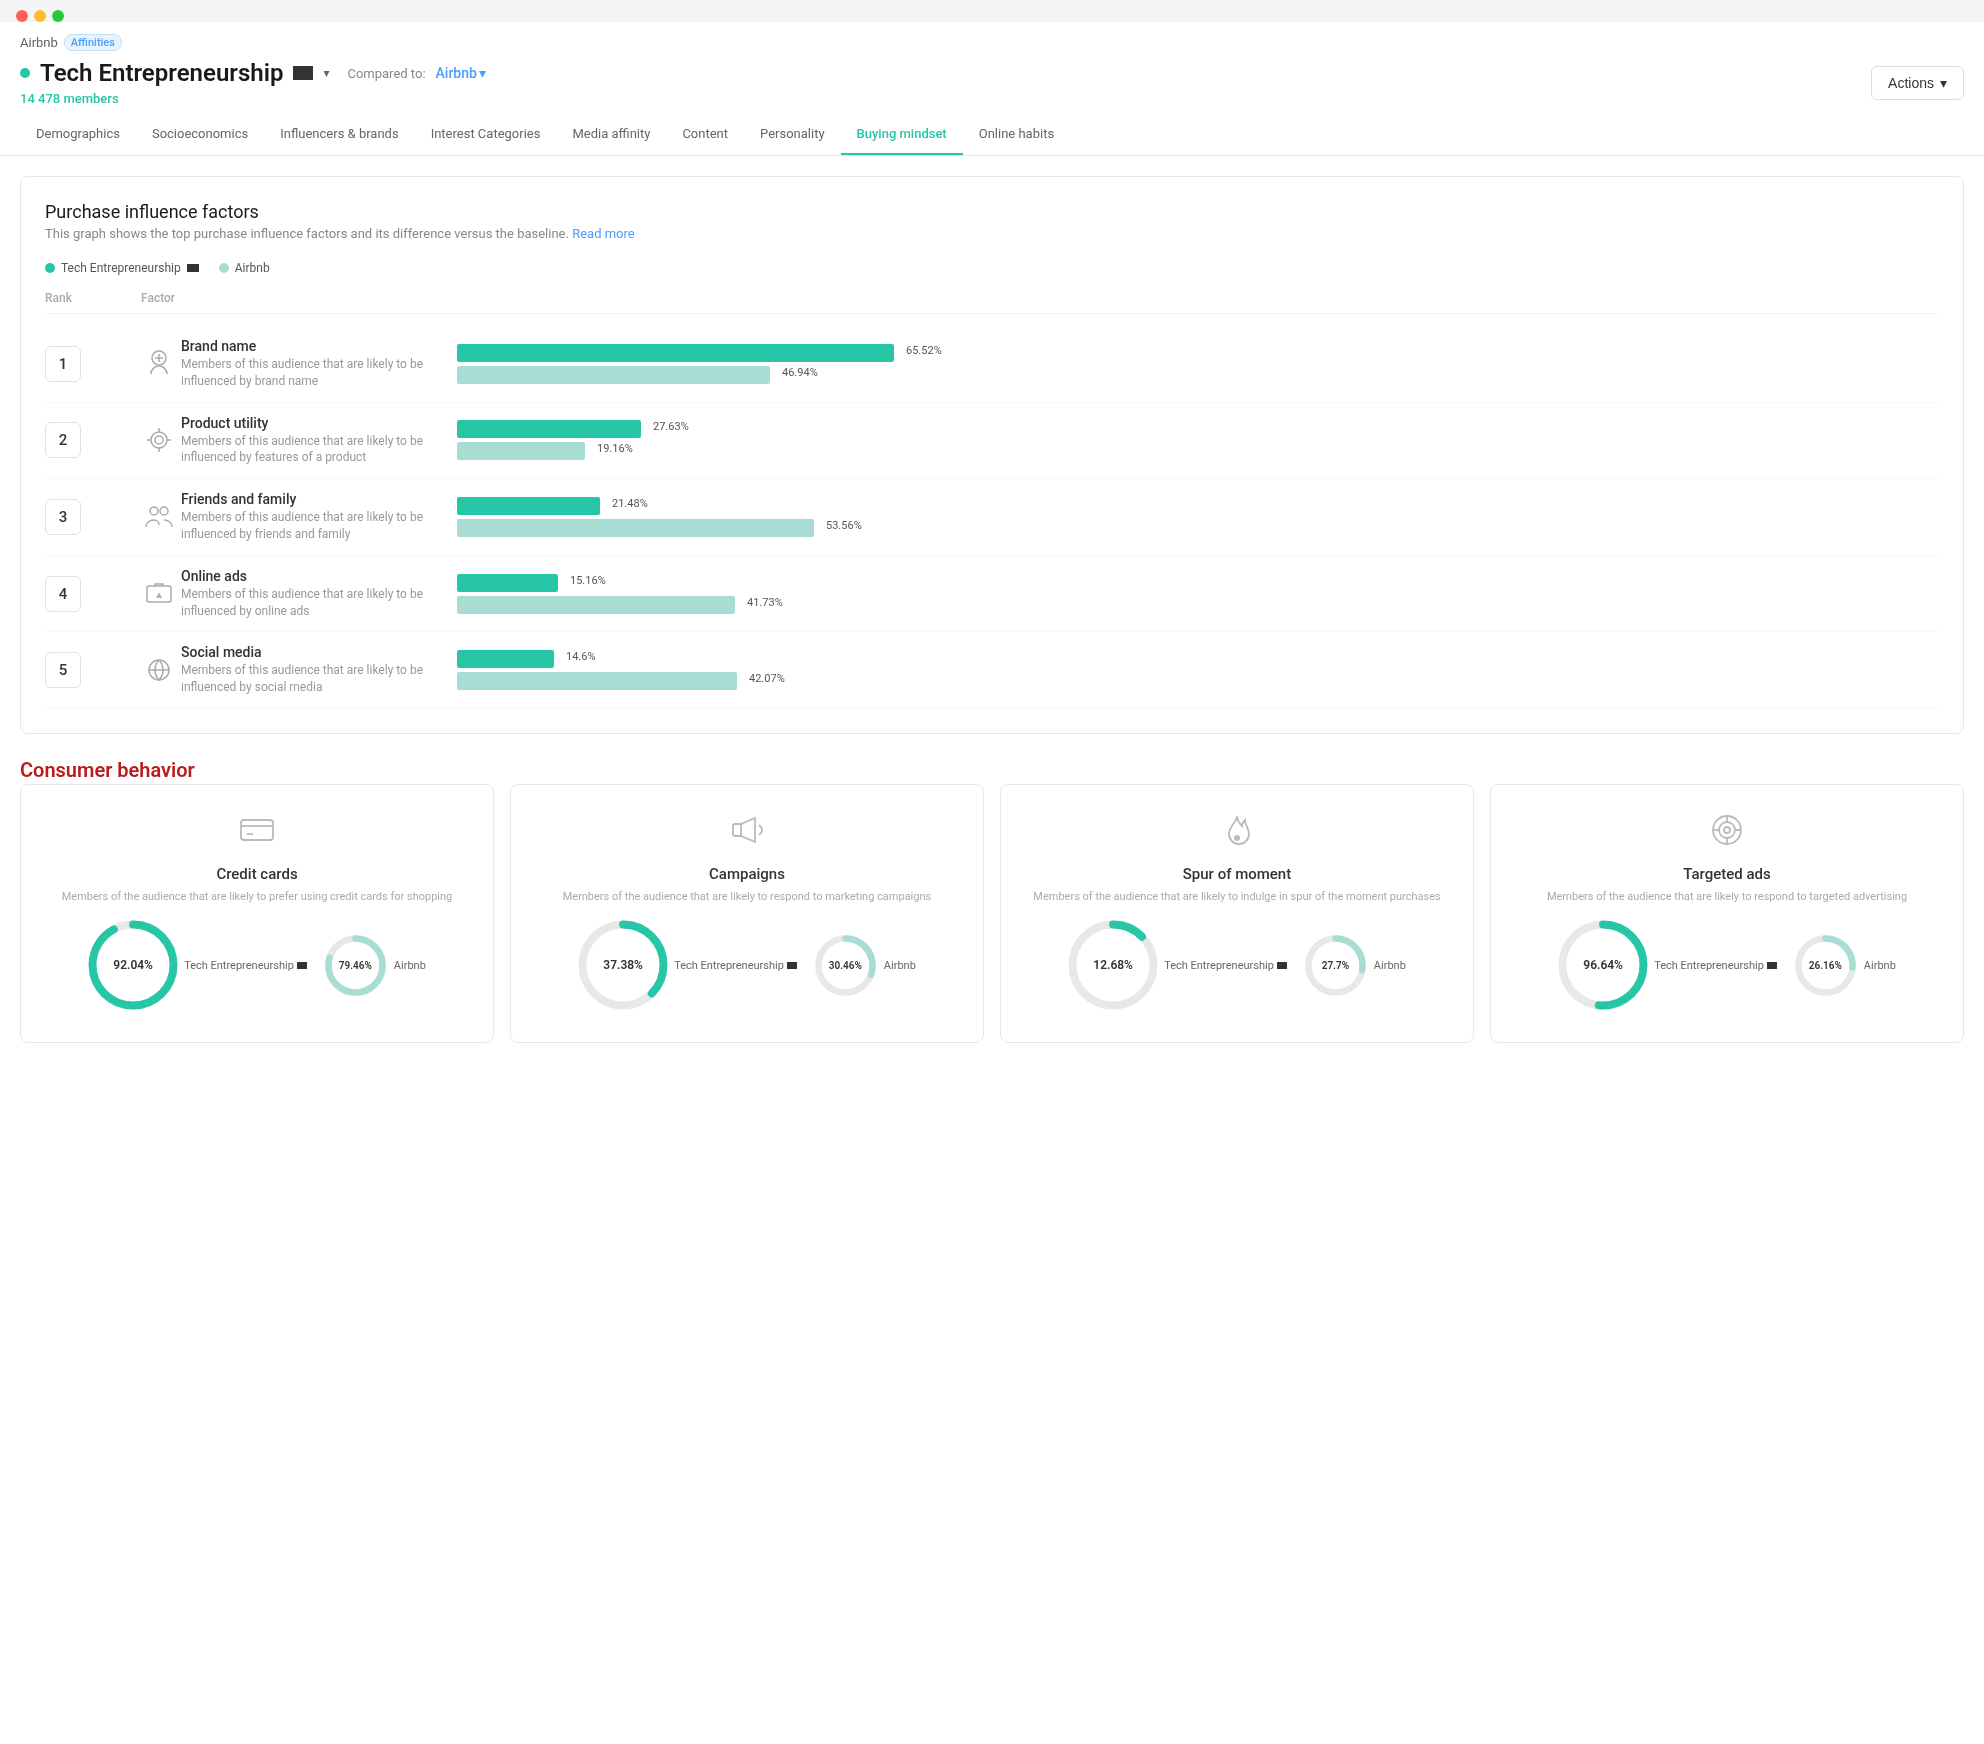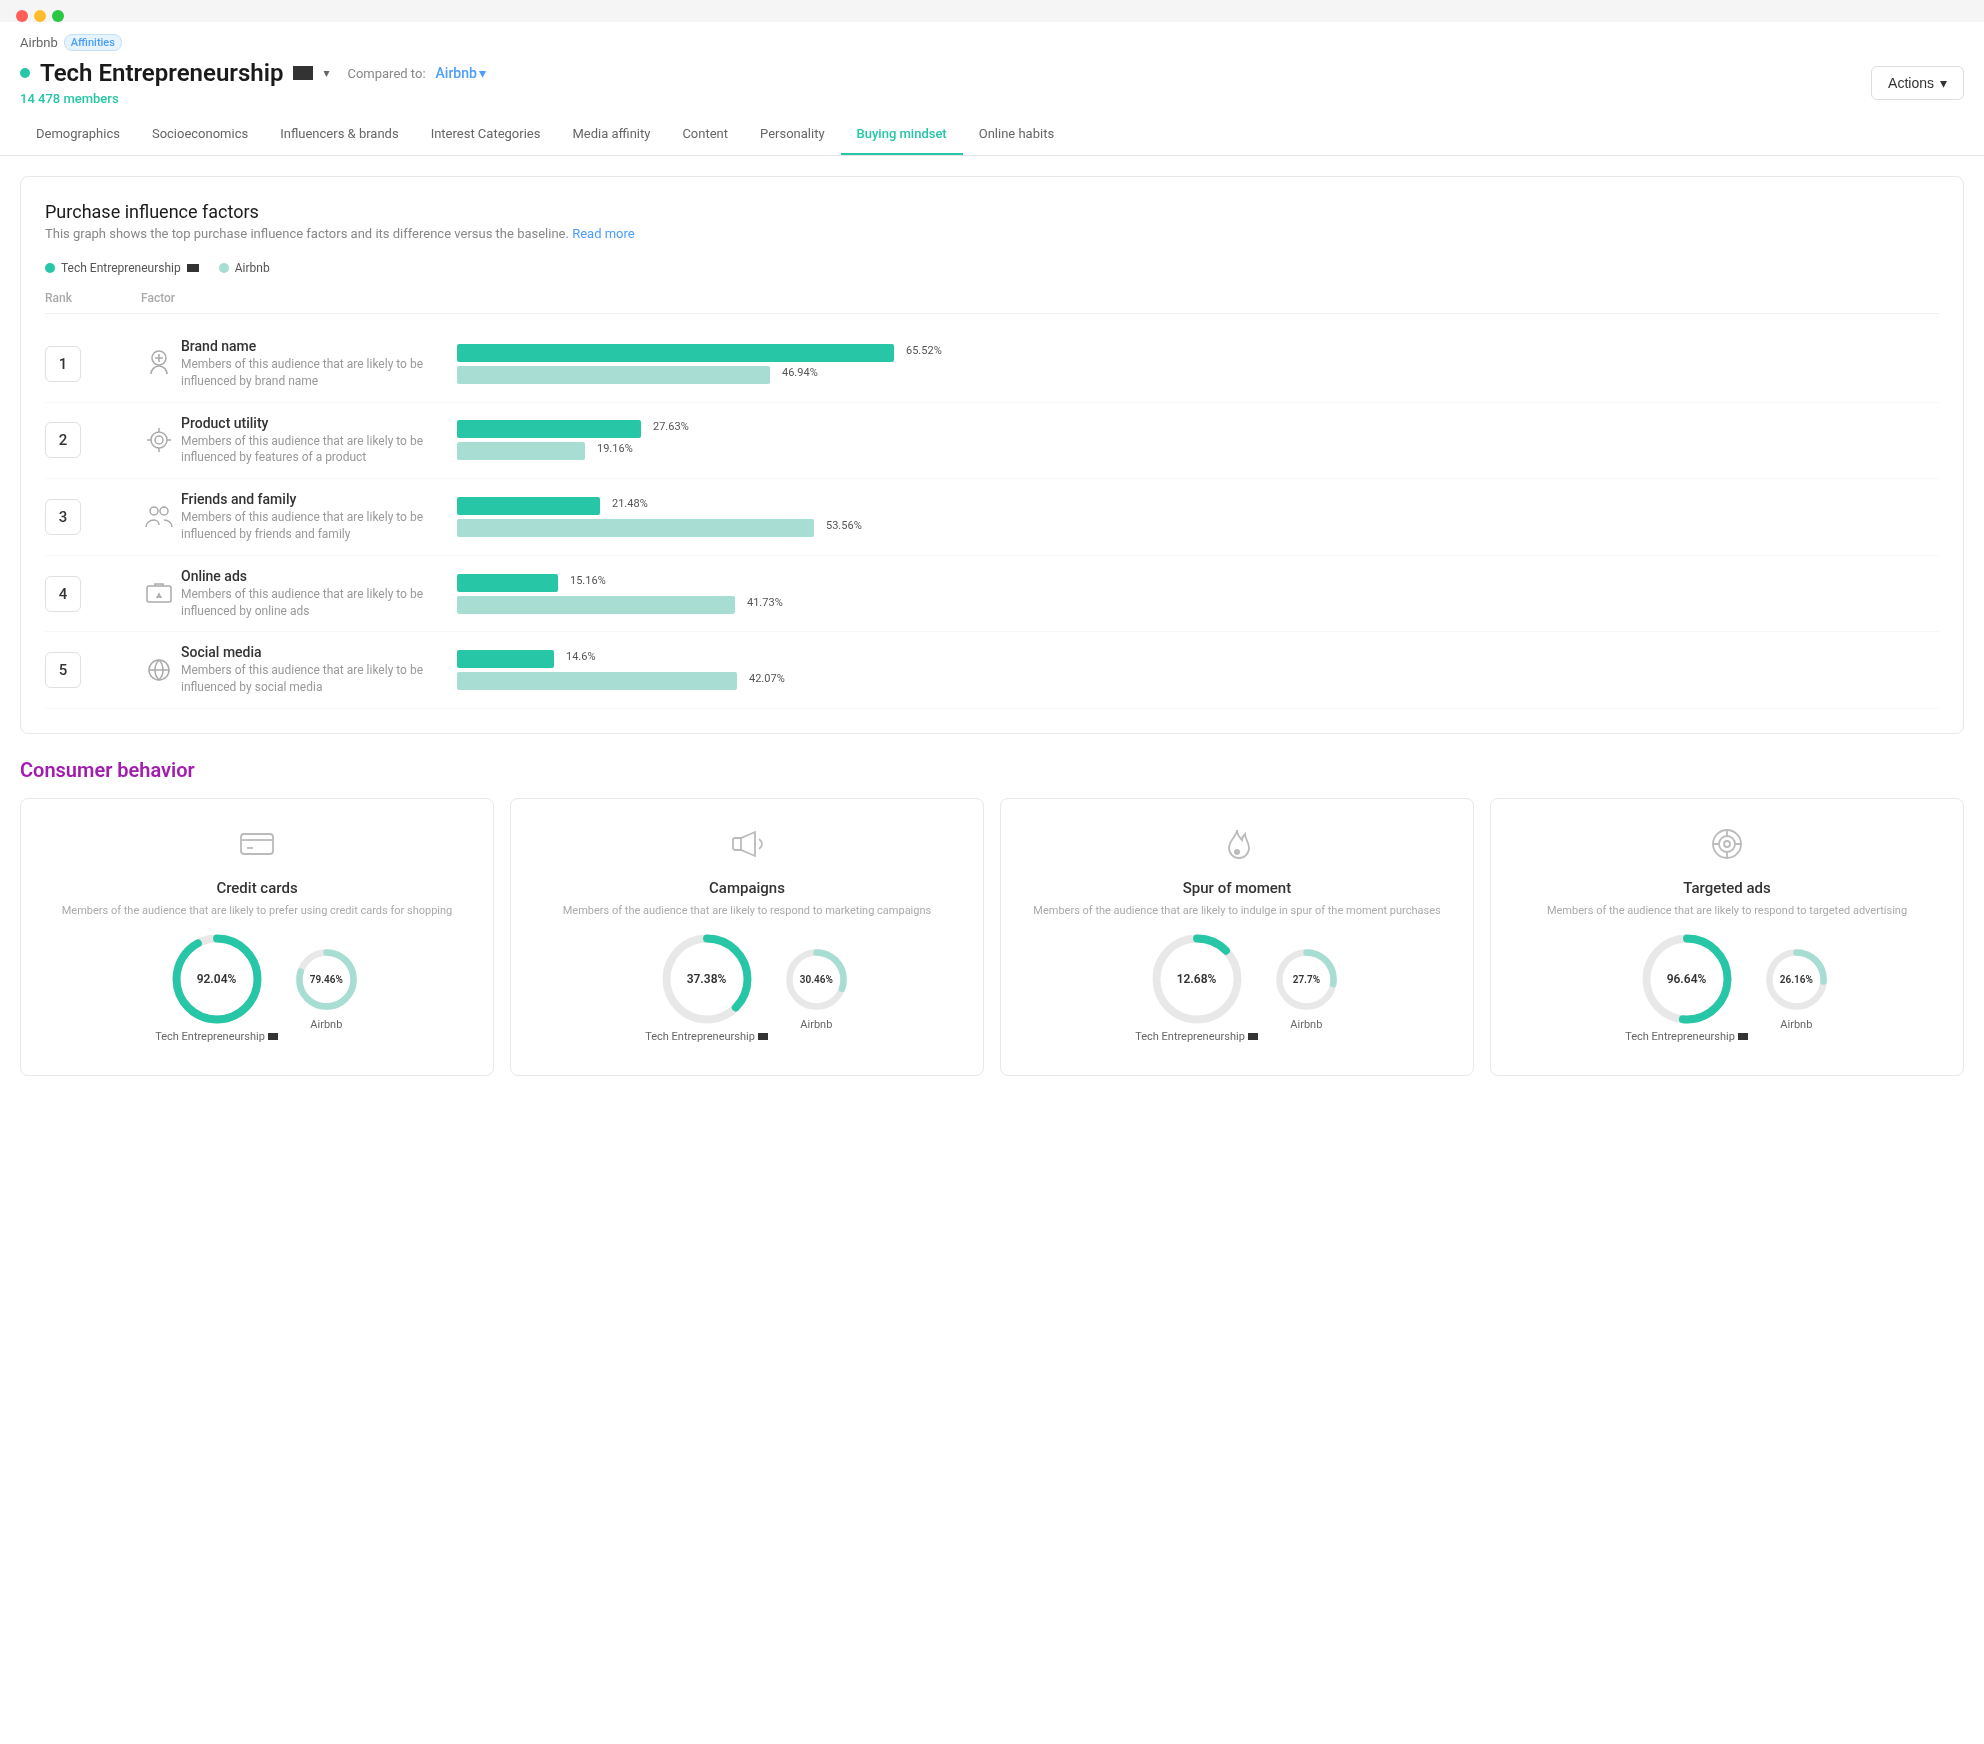--- a/index.html
+++ b/index.html
@@ -58,29 +58,29 @@
     .factor-name { font-size: 14px; font-weight: 500; color: #333; margin-bottom: 2px; }
     .factor-desc { font-size: 12px; color: #999; line-height: 1.4; }
     
     .bars-container { display: flex; flex-direction: column; gap: 4px; }
     .bar-row { display: flex; align-items: flex-start; gap: 8px; }
     .bar-track { height: 18px; border-radius: 2px; display: flex; align-items: center; padding-right: 6px; justify-content: flex-end; }
     .bar-teal { background: #26c6a6; }
     .bar-light { background: #a8ddd4; }
     .bar-label { font-size: 11px; color: #555; white-space: nowrap; margin-left: 4px; }
     
-    .consumer-behavior-title { font-size: 20px; font-weight: 600; color: #a21caf; margin-bottom: 16px; }
+    .consumer-behavior-title { font-size: 20px; font-weight: 600; color: #b91c1c; margin-bottom: 2px; }
     .consumer-grid { display: grid; grid-template-columns: repeat(4, 1fr); gap: 16px; }
     .consumer-card { background: white; border: 1px solid #e8e8e8; border-radius: 8px; padding: 20px; display: flex; flex-direction: column; align-items: center; }
     .consumer-icon { width: 50px; height: 50px; display: flex; align-items: center; justify-content: center; color: #999; margin-bottom: 10px; }
     .consumer-name { font-size: 15px; font-weight: 500; color: #333; margin-bottom: 6px; }
     .consumer-desc { font-size: 11px; color: #aaa; text-align: center; line-height: 1.4; margin-bottom: 16px; }
     
     .donuts-row { display: flex; gap: 16px; align-items: center; justify-content: center; margin-bottom: 12px; }
-    .donut-wrap { display: flex; flex-direction: column; align-items: center; gap: 6px; }
+    .donut-wrap { display: flex; flex-direction: row; align-items: center; gap: 6px; }
     .donut-container { position: relative; width: 90px; height: 90px; }
     .donut-container.small { width: 65px; height: 65px; }
     .donut-svg { width: 100%; height: 100%; transform: rotate(-90deg); }
     .donut-center { position: absolute; top: 50%; left: 50%; transform: translate(-50%, -50%); font-size: 12px; font-weight: 600; color: #333; text-align: center; white-space: nowrap; }
     .donut-container.small .donut-center { font-size: 10px; }
     .donut-label { font-size: 11px; color: #666; display: flex; align-items: center; gap: 3px; text-align: center; }
     .donut-icon-small { width: 10px; height: 7px; background: #333; display: inline-block; }
   </style>
 </head>
 <body>

